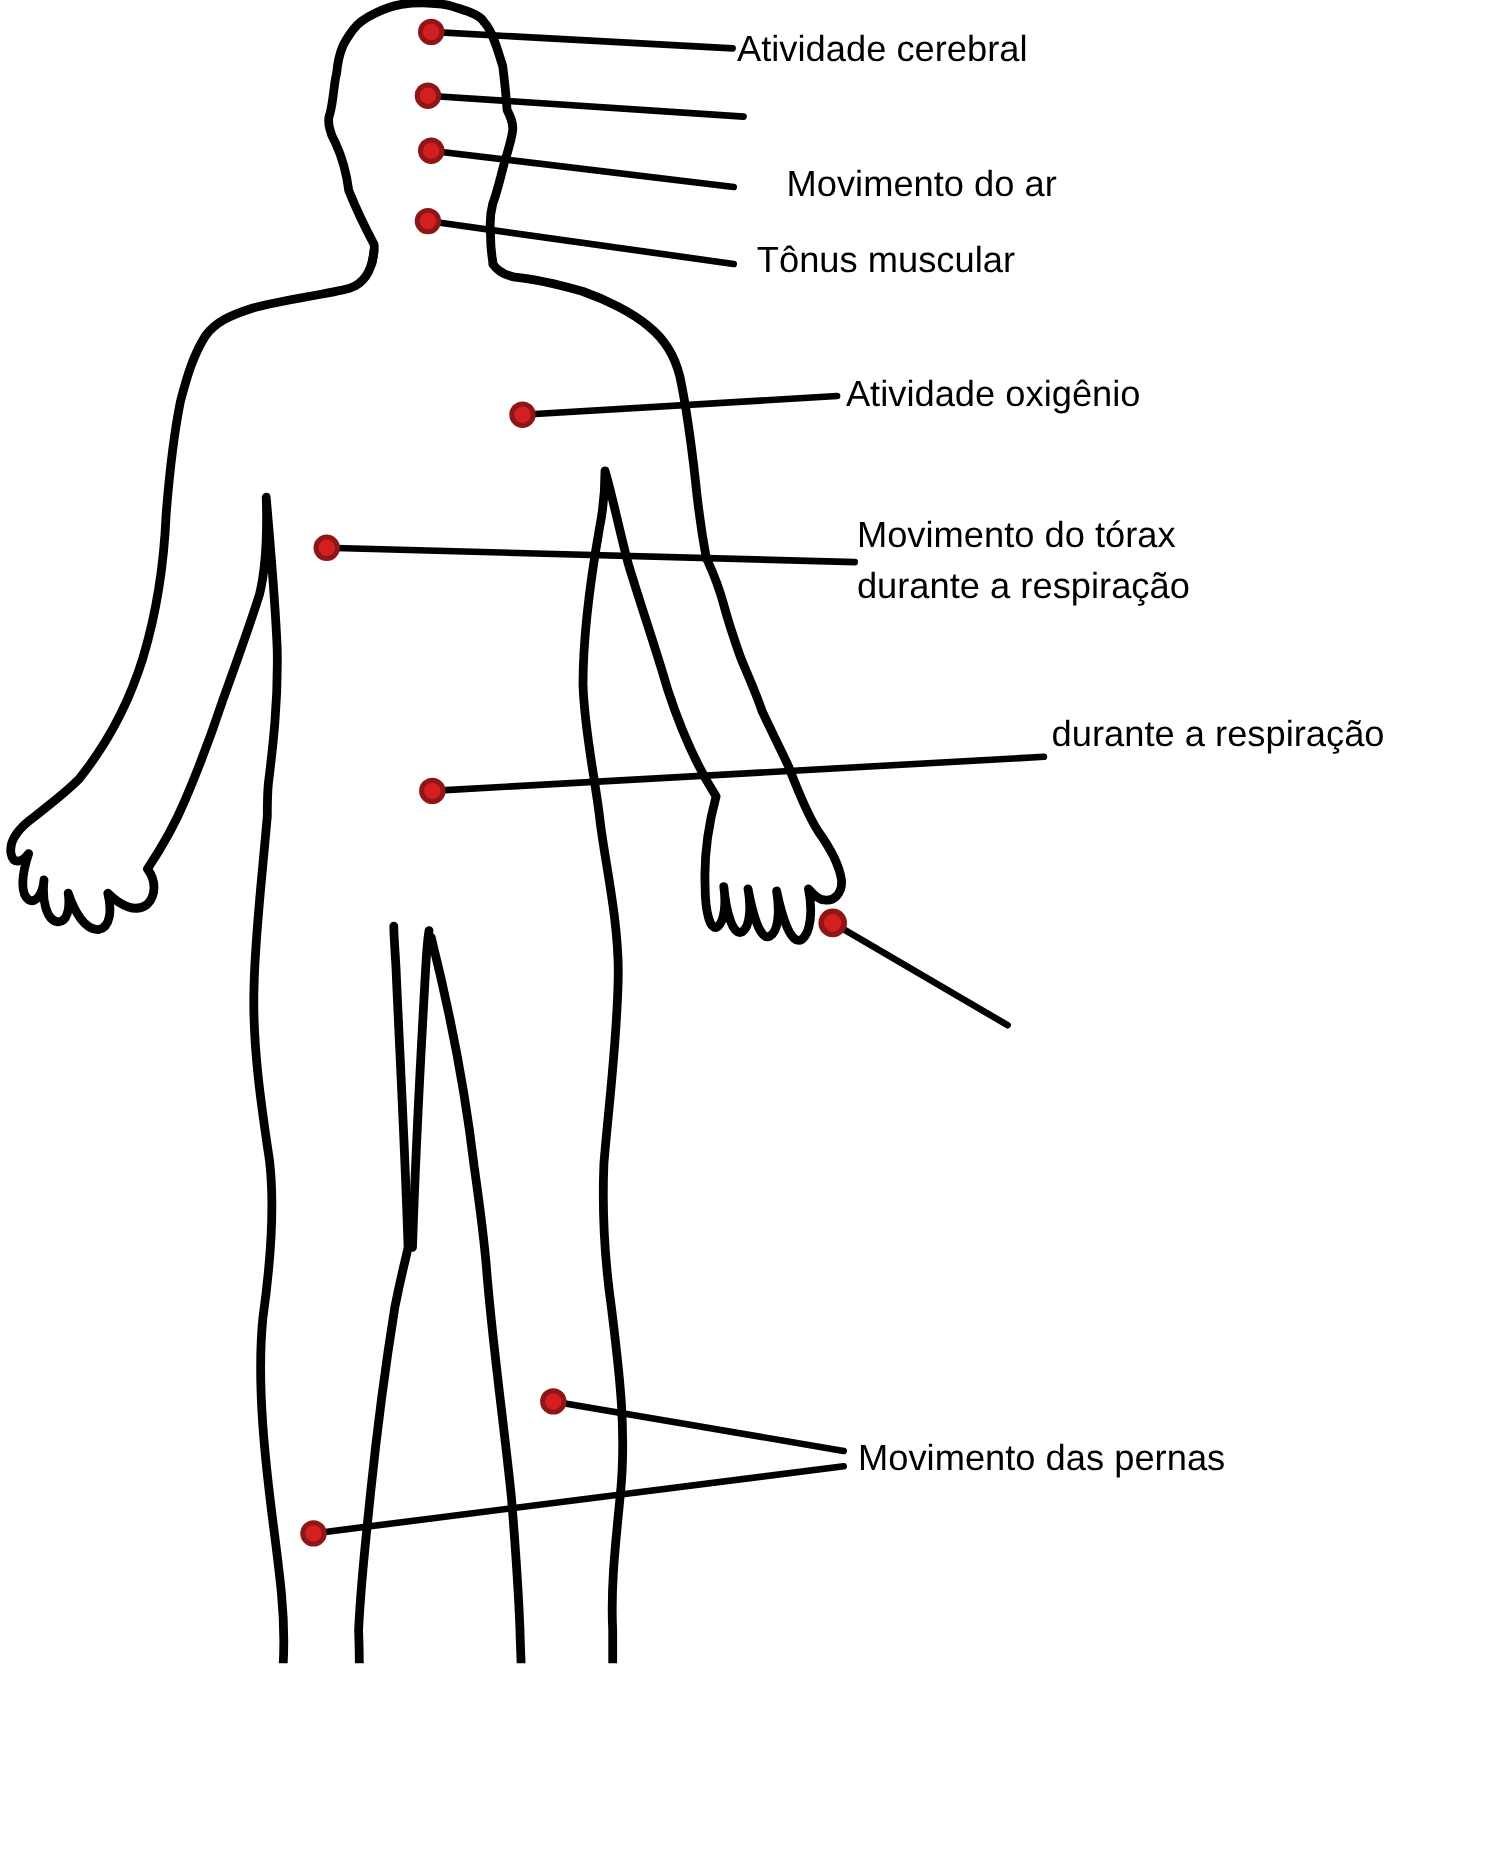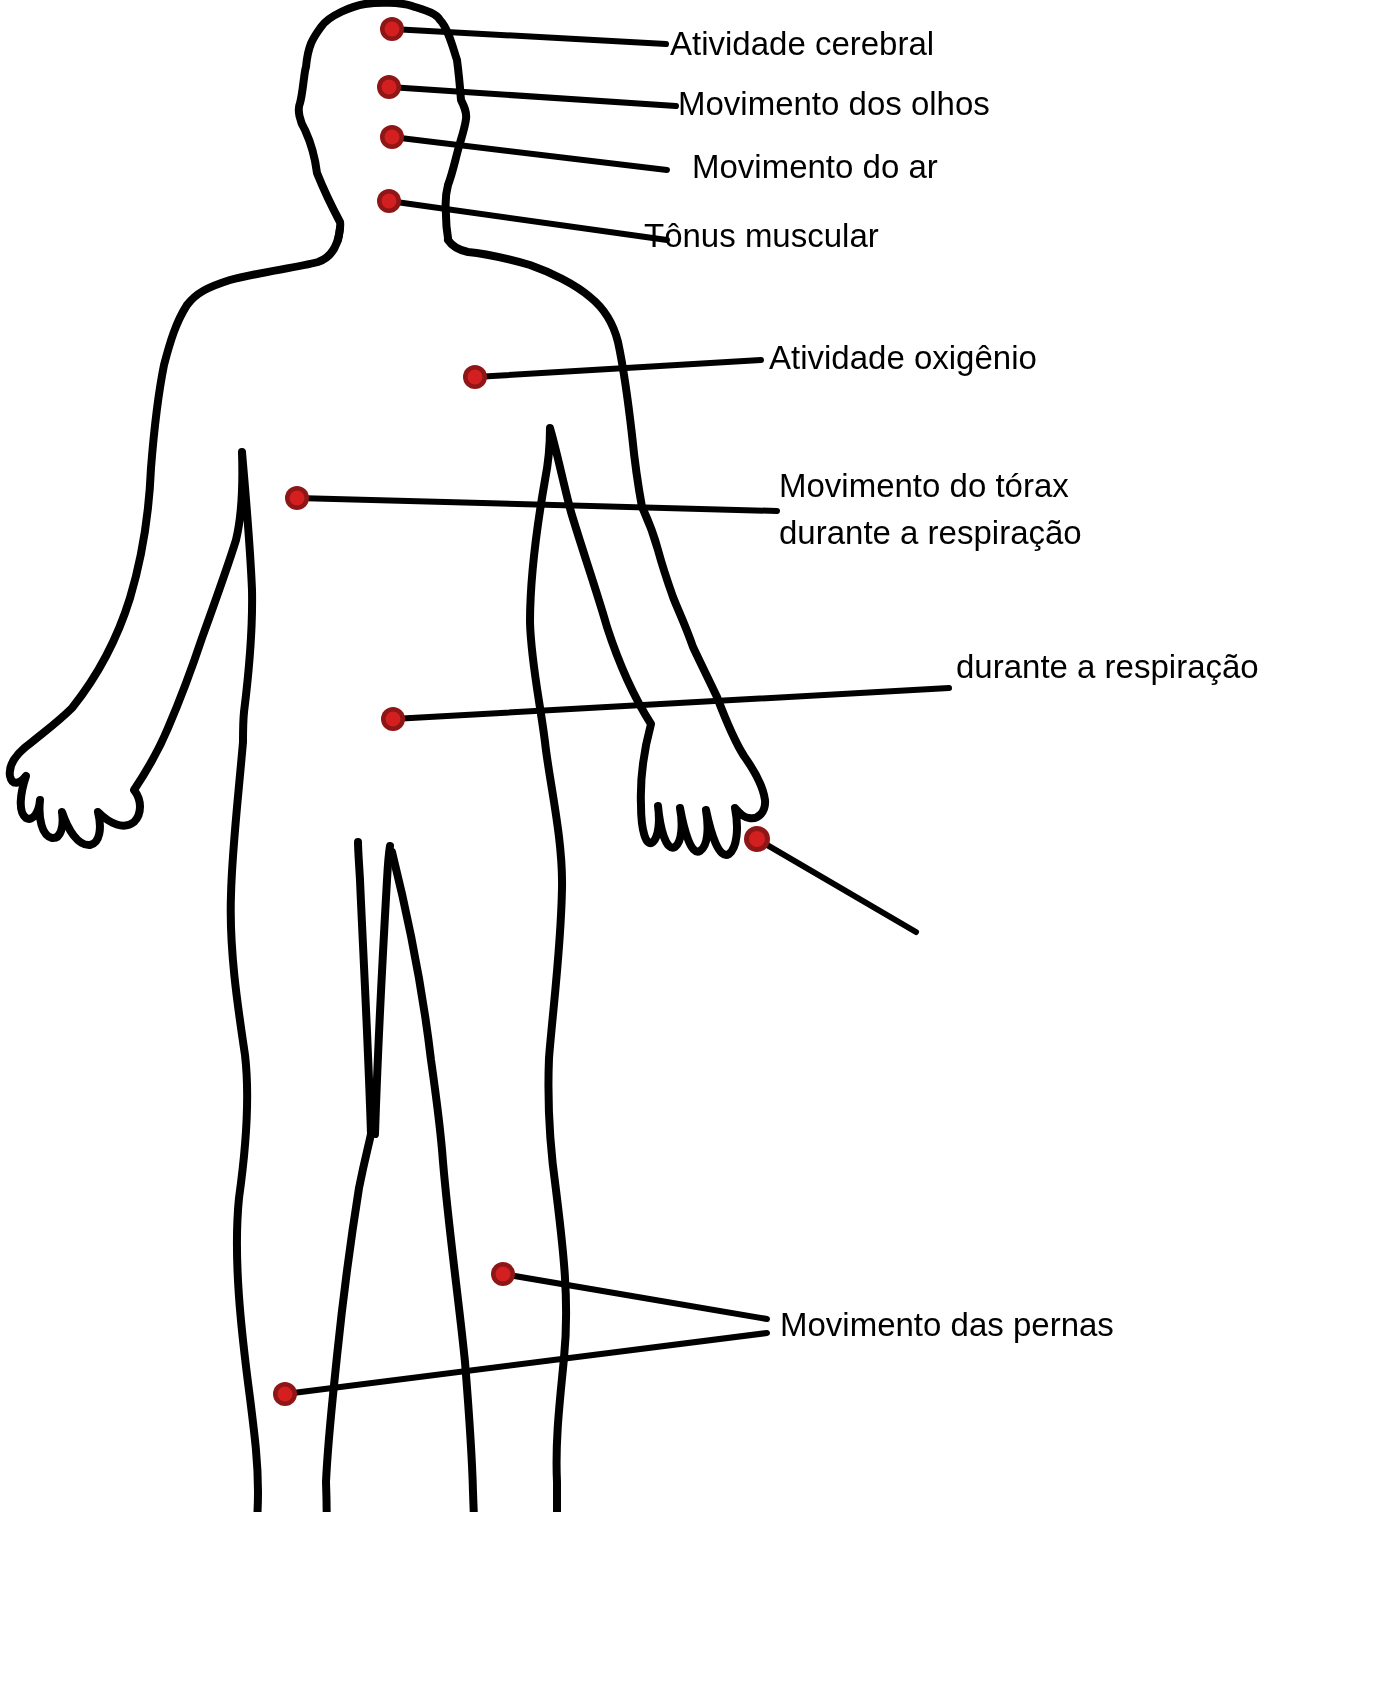--- a/index.html
+++ b/index.html
@@ -206,23 +206,22 @@
           <circle class="dot-core" cx="503" cy="1274" r="7.5"></circle>
       </g>
       <g>
         <circle class="dot-ring" cx="285" cy="1394" r="12"></circle>
           <circle class="dot-core" cx="285" cy="1394" r="7.5"></circle>
       </g>
     </g>
   </svg>
 
   <div class="label" style="left:670px;top:20px">Atividade cerebral</div>
-  <div class="label" style="left:678px;top:80px">Movimento dos olhos</div>
-  <div class="label" style="left:692px;top:143px">Movimento do ar</div>
-  <div class="label" style="left:644px;top:212px">Tônus muscular</div>
+  <div class="label" style="left:715px;top:143px">Movimento do ar</div>
+  <div class="label" style="left:688px;top:212px">Tônus muscular</div>
   <div class="label" style="left:769px;top:334px">Atividade oxigênio</div>
 
   <div class="label" style="left:779px;top:462px">
     <div>Movimento do tórax</div>
     <div>durante a respiração</div>
   </div>
 
   <div class="label" style="left:956px;top:643px">
     <div>durante a respiração</div>
   </div>

